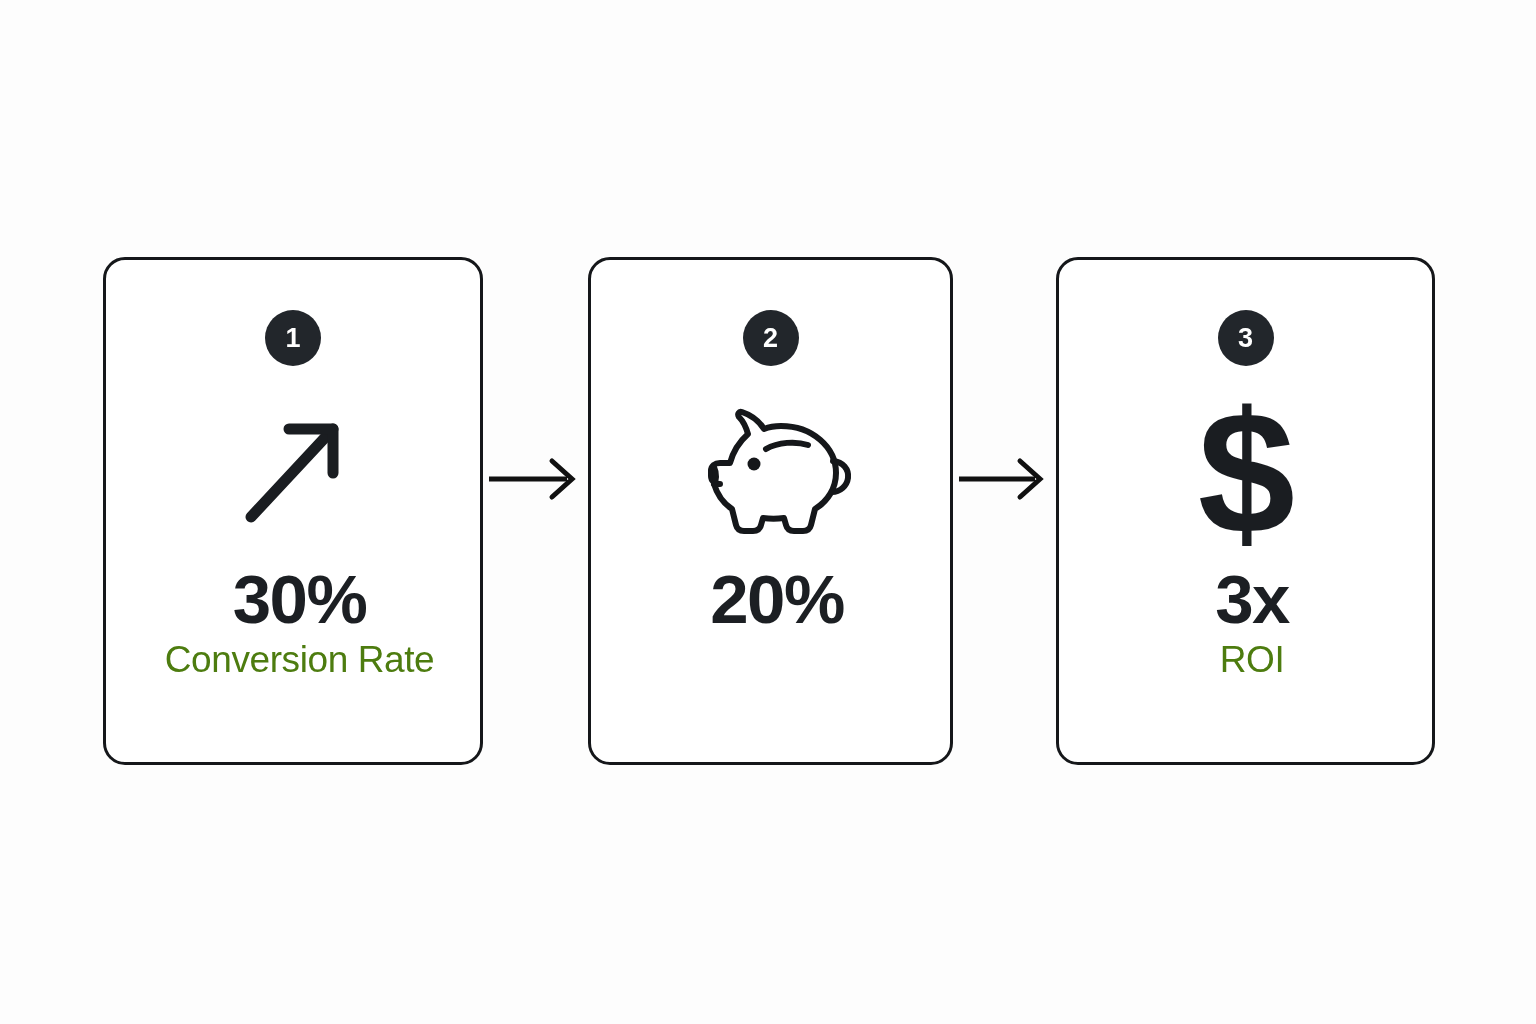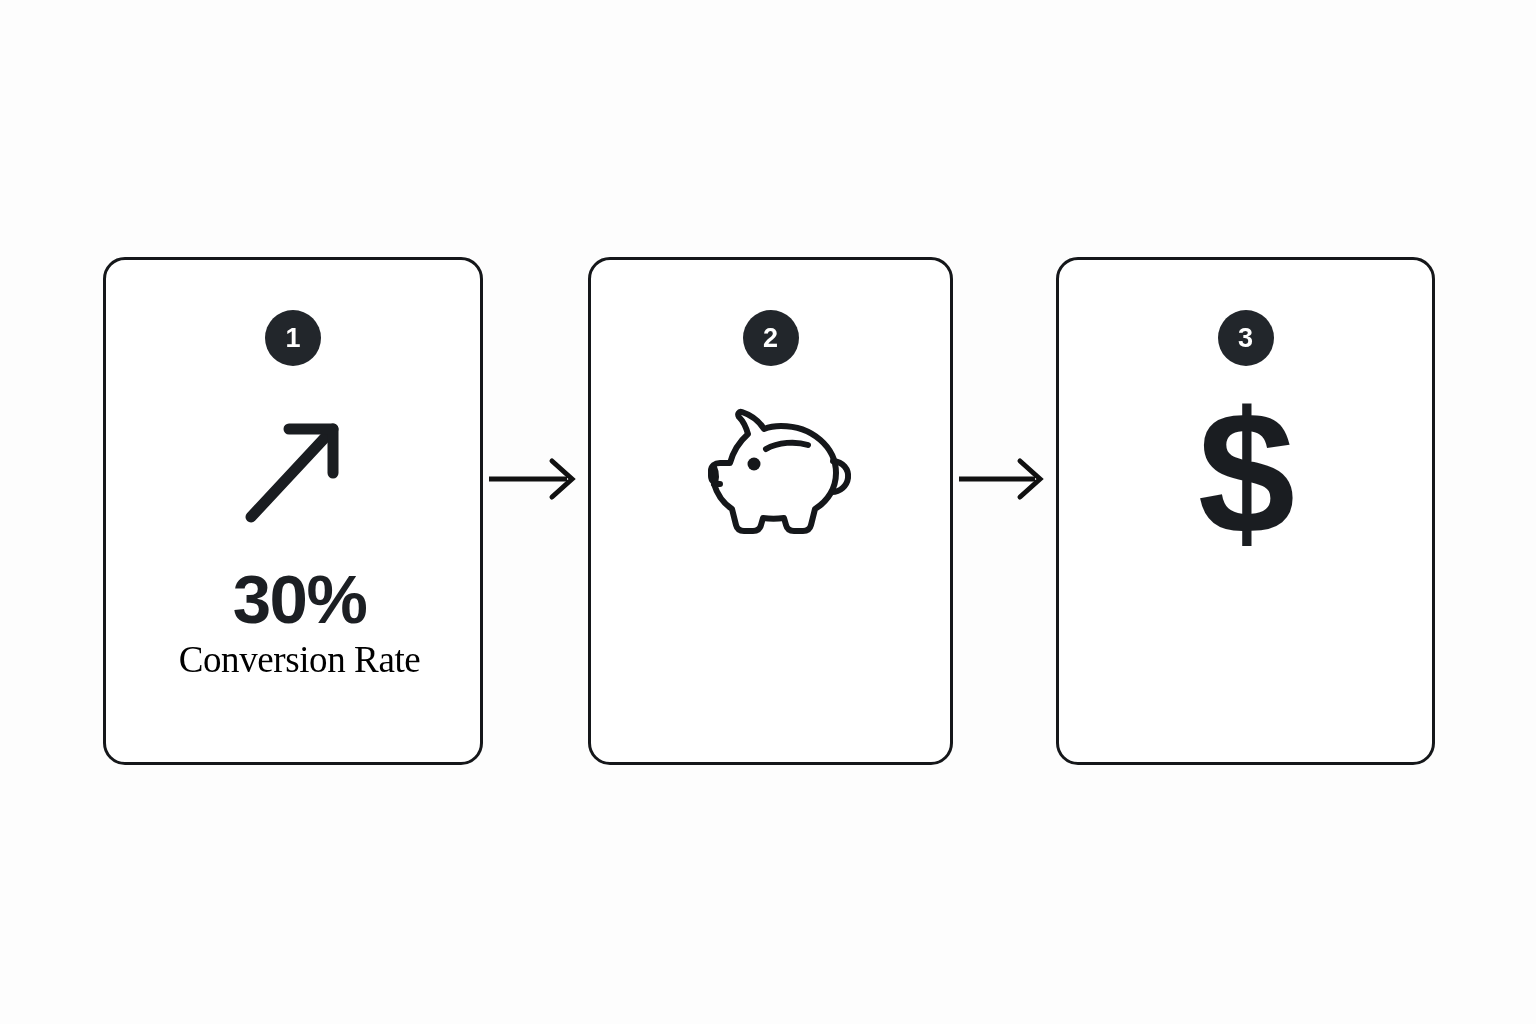--- a/index.html
+++ b/index.html
@@ -90,24 +90,23 @@
     font-weight: bold;
     color: #1c1f23;
     line-height: 1.02;
     letter-spacing: -1.5px;
     margin: 0;
   }
   .label {
     margin-top: 4px;
     font-size: 37px;
     font-weight: 400;
-    color: #000000;
+    color: #4d7c0f;
     line-height: 1.16;
     letter-spacing: -0.4px;
-    font-family: Liberation Serif, serif;
   }
 
   
   .connector {
     position: absolute;
     top: 455px;
     height: 48px;
   }
   #connector-1 { left: 489px; width: 94px; }
   #connector-2 { left: 959px; width: 92px; }
@@ -177,32 +176,37 @@
 
         <path d="M140 52 C150 53 156 60 155 69 C154 77 147 83 139 83" stroke="#15171a" stroke-width="6" stroke-linecap="round" fill="none"></path>
 
         <path d="M73 40 C85 33 103 32 115 36" stroke="#15171a" stroke-width="6" stroke-linecap="round" fill="none"></path>
 
         <circle cx="61" cy="55" r="6.5" fill="#15171a"></circle>
       </svg>
     </div>
 
     <div class="text-block">
+      <div class="value">20%</div>
     </div>
   </div>
 
   <div class="connector" id="connector-2">
     <svg width="92" height="48" viewBox="0 0 92 48" fill="none">
       <path d="M0 24 H76" stroke="#111111" stroke-width="5" stroke-linecap="butt"></path>
       <path d="M61 6 L81 24 L61 42" stroke="#111111" stroke-width="5" stroke-linecap="round" stroke-linejoin="miter" fill="none"></path>
     </svg>
   </div>
 
   <div class="card" id="card-3">
     <div class="badge">3</div>
 
     <div class="icon-wrap">
       <div class="dollar-glyph">$</div>
     </div>
 
+    <div class="text-block">
+      <div class="value">3x</div>
+      <div class="label">ROI</div>
+    </div>
   </div>
 
 </div>
 
 </body></html>

